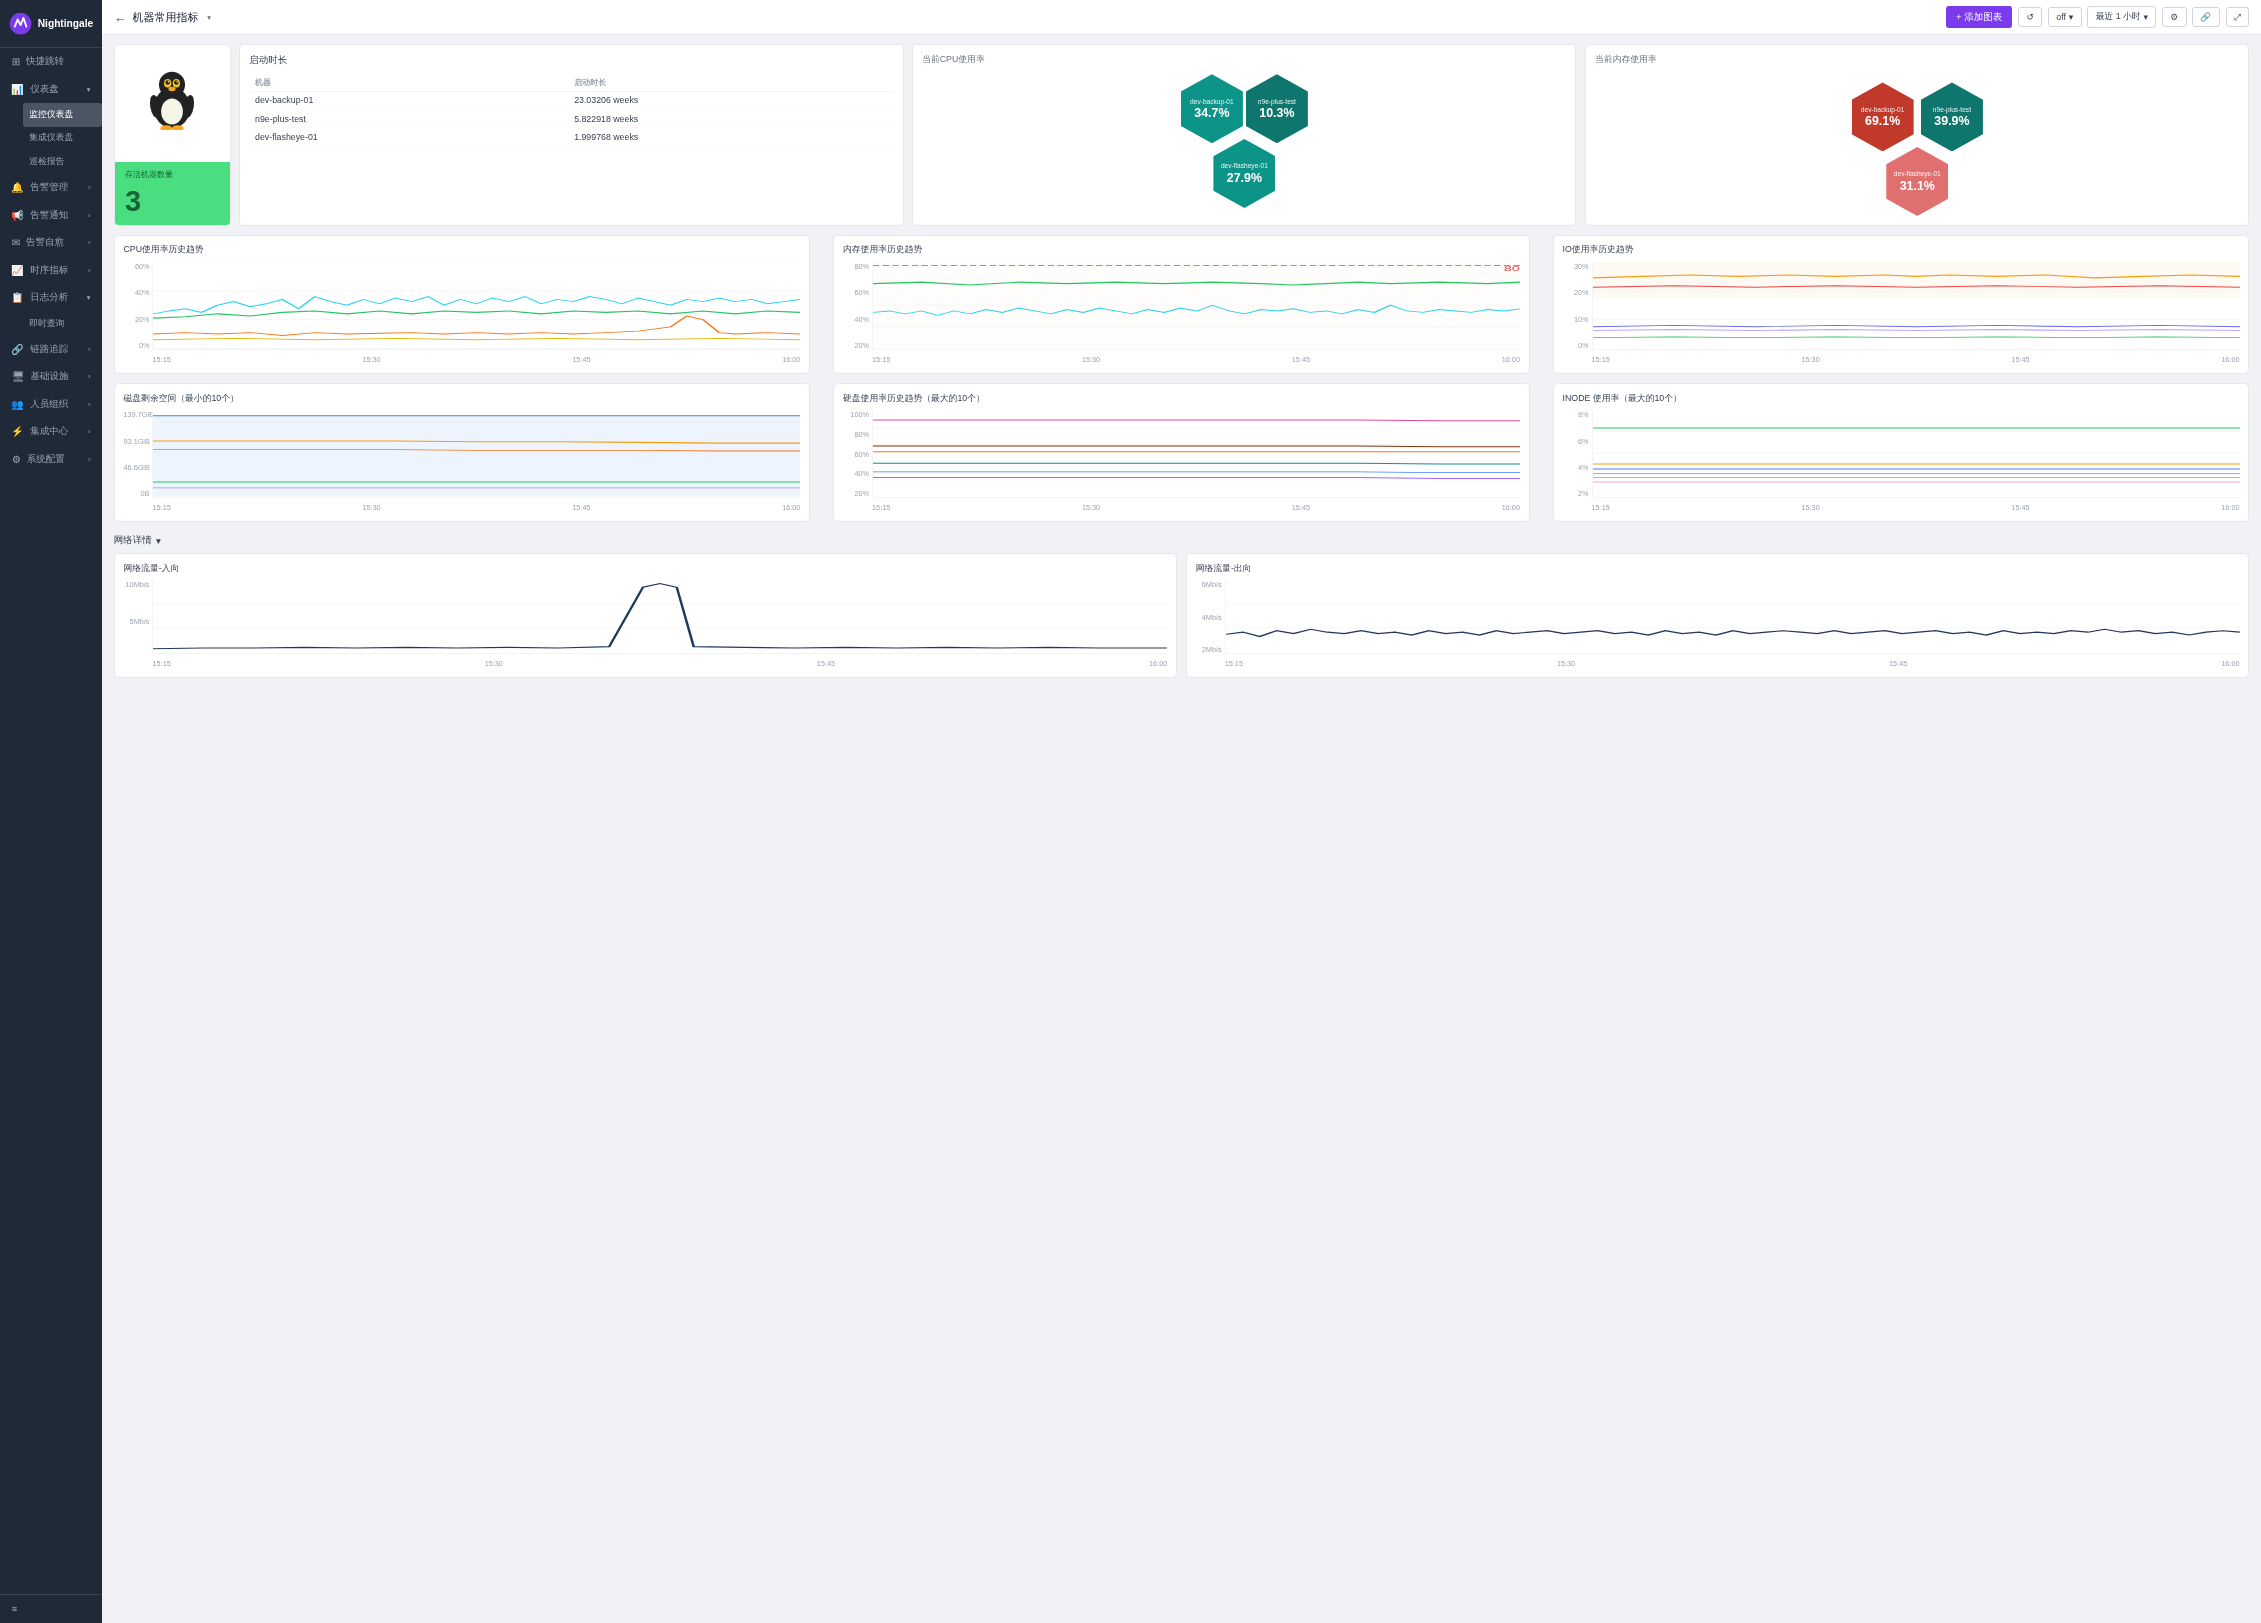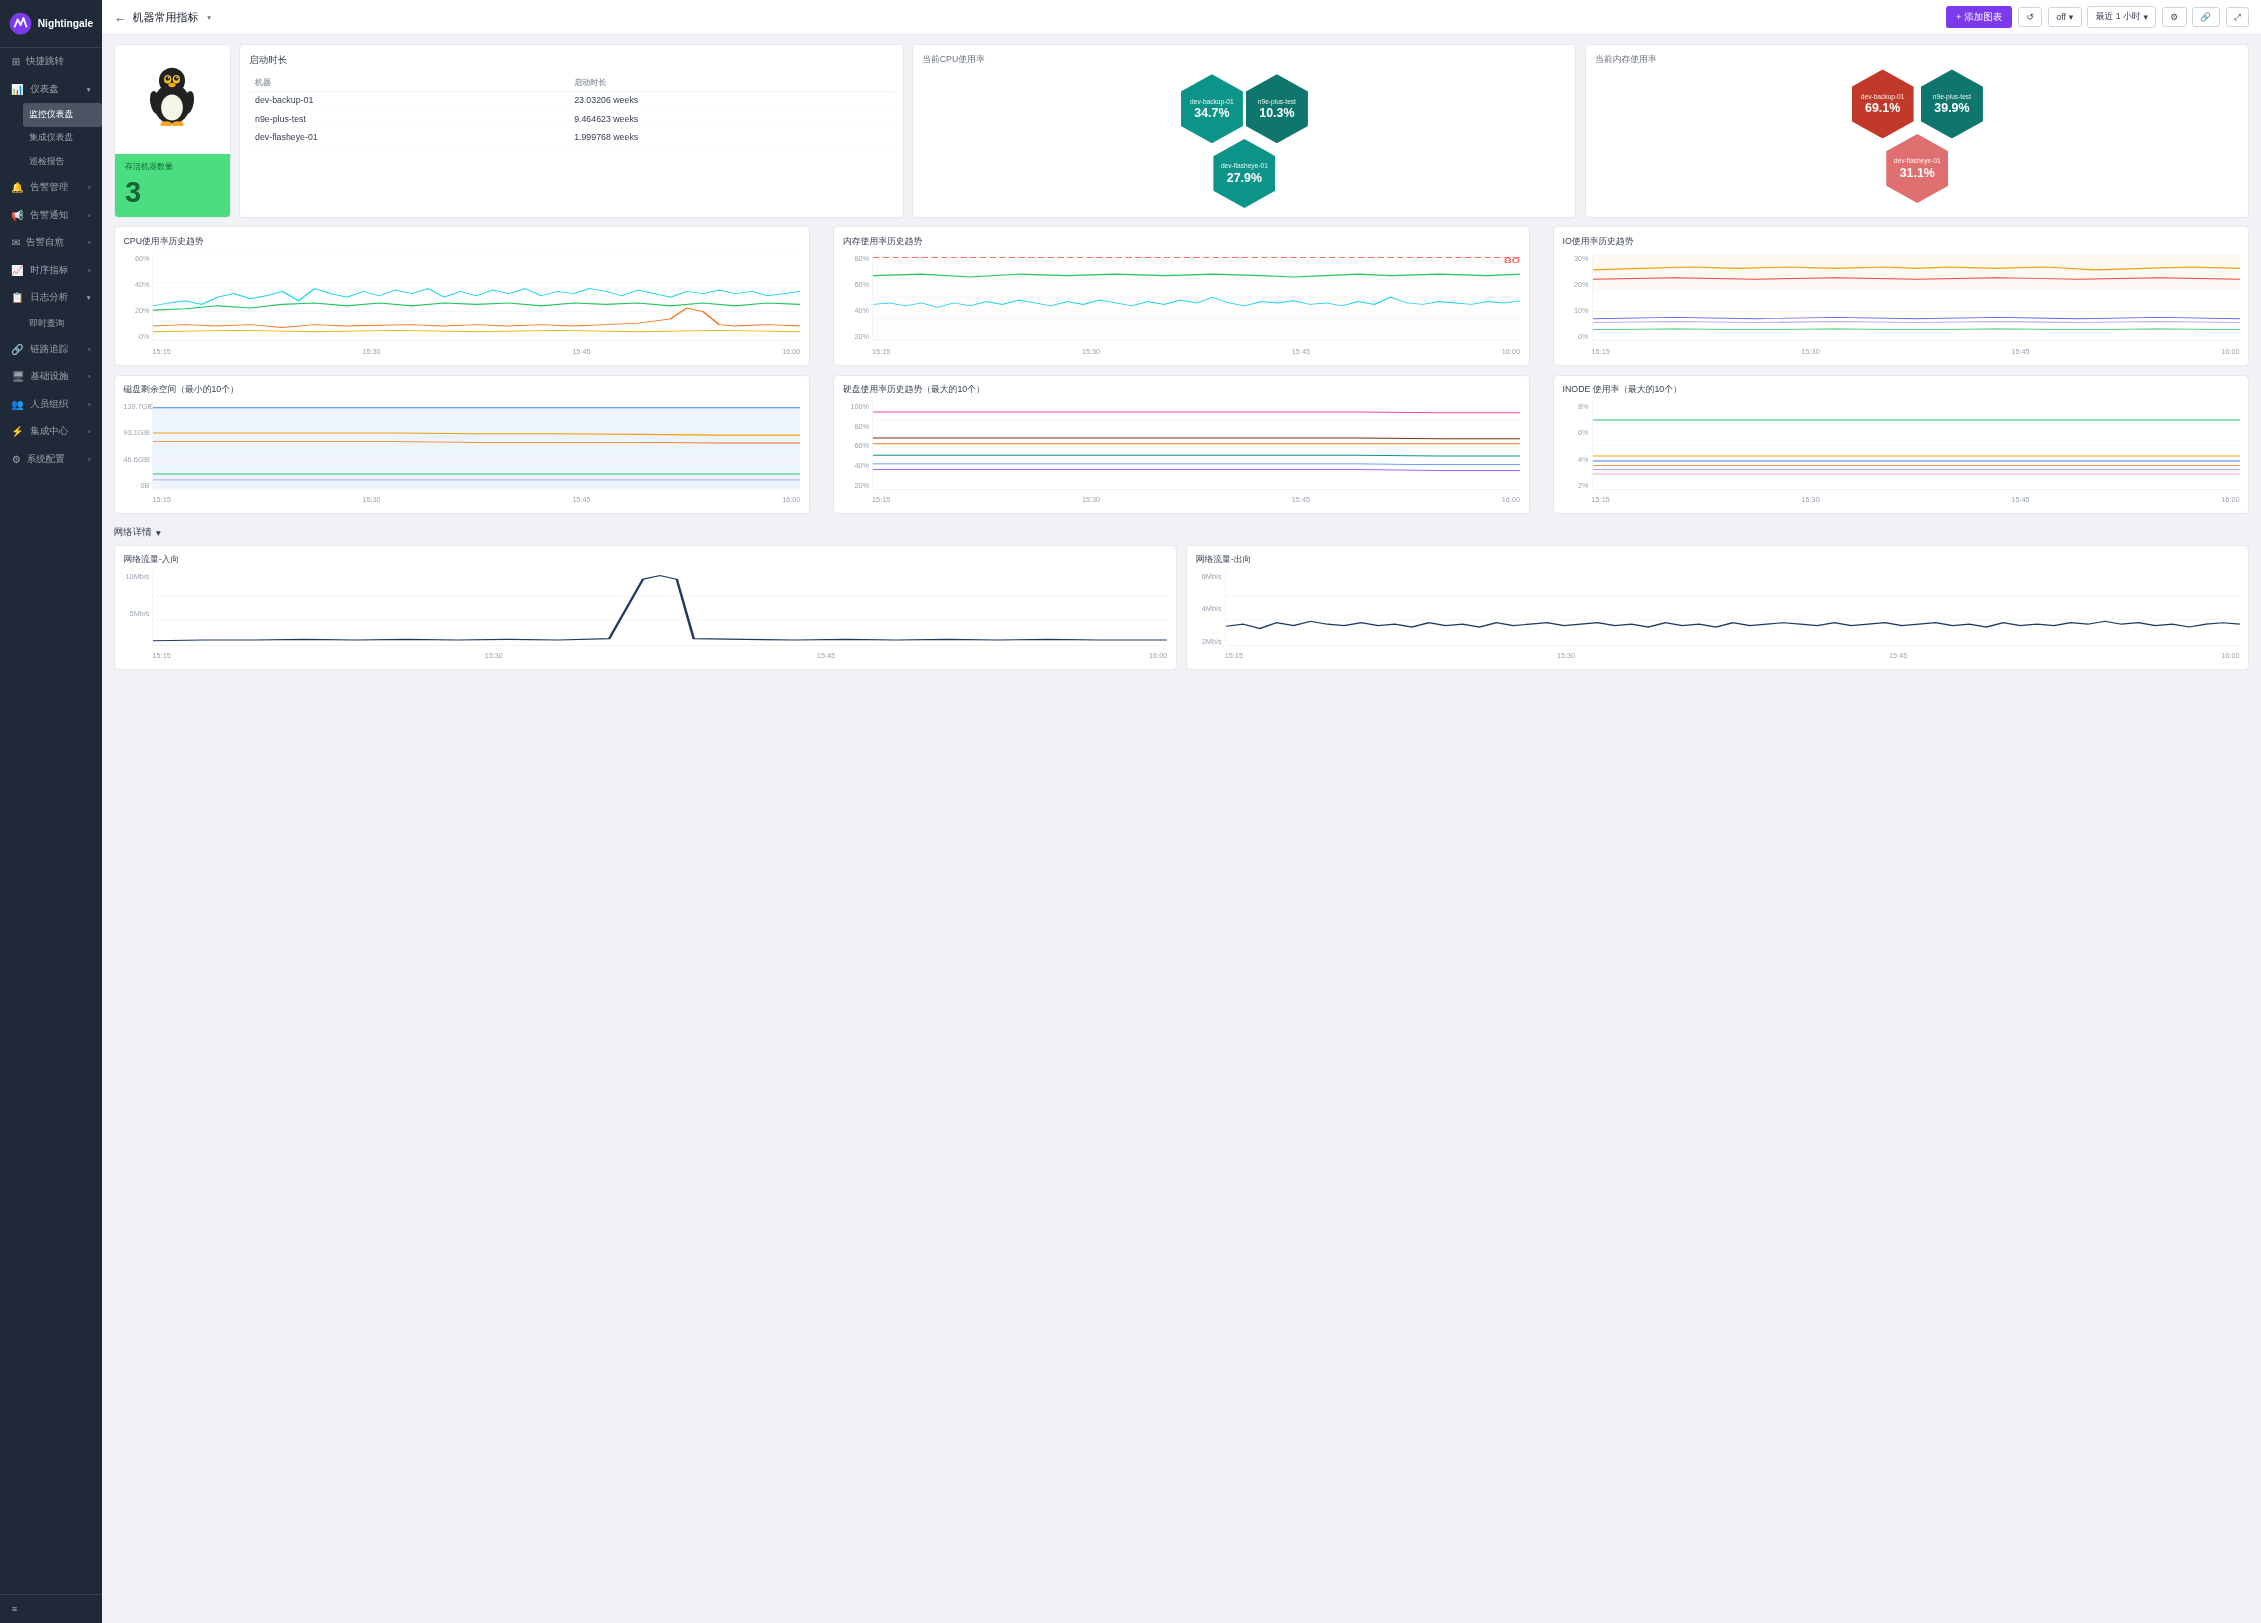--- a/index.html
+++ b/index.html
@@ -233,21 +233,21 @@
               <th style="font-size:8px;color:#9ca3af;padding:2.9px 5.8px;border-bottom:0.7px solid #f3f4f6;text-align:left;">启动时长</th>
             </tr>
           </thead>
           <tbody id="uptime-tbody">
               <tr>
                 <td style="padding:3.7px 5.8px;font-size:8.8px;color:#374151;border-bottom:0.7px solid #f9fafb;">dev-backup-01</td>
                 <td style="padding:3.7px 5.8px;font-size:8.8px;color:#374151;border-bottom:0.7px solid #f9fafb;">23.03206 weeks</td>
               </tr>
               <tr>
                 <td style="padding:3.7px 5.8px;font-size:8.8px;color:#374151;border-bottom:0.7px solid #f9fafb;">n9e-plus-test</td>
-                <td style="padding:3.7px 5.8px;font-size:8.8px;color:#374151;border-bottom:0.7px solid #f9fafb;">9.464623 weeks</td>
+                <td style="padding:3.7px 5.8px;font-size:8.8px;color:#374151;border-bottom:0.7px solid #f9fafb;">5.822918 weeks</td>
               </tr>
               <tr>
                 <td style="padding:3.7px 5.8px;font-size:8.8px;color:#374151;border-bottom:0.7px solid #f9fafb;">dev-flasheye-01</td>
                 <td style="padding:3.7px 5.8px;font-size:8.8px;color:#374151;border-bottom:0.7px solid #f9fafb;">1.999768 weeks</td>
               </tr>
             </tbody>
         </table>
       </div>
 
       <div class="card">
@@ -272,21 +272,21 @@
               <div style="width:62px;height:69px;clip-path:polygon(50% 0%,100% 25%,100% 75%,50% 100%,0% 75%,0% 25%);background:#0d9488;display:flex;flex-direction:column;align-items:center;justify-content:center;">
                 <span style="font-size:6.6px;color:rgba(255,255,255,0.9);margin-bottom:1.5px;">dev-flasheye-01</span>
                 <span style="font-size:12.4px;font-weight:bold;color:#fff;">27.9%</span>
               </div>
             </div>
           </div>
         </div>
       </div>
 
       <div class="card">
-        <div class="card-title" style="font-size:8.8px;color:#6b7280;margin-bottom:1px;">当前内存使用率</div>
+        <div class="card-title" style="font-size:8.8px;color:#6b7280;margin-bottom:14px;">当前内存使用率</div>
         <div style="display:flex; flex-direction:column; align-items:center; gap:2.9px; padding-top:2.9px;">
           <div style="display:flex; gap:7.3px; justify-content:center;">
             <div style="position:relative;width:62px;height:69px;">
               <div style="width:62px;height:69px;clip-path:polygon(50% 0%,100% 25%,100% 75%,50% 100%,0% 75%,0% 25%);background:#c0392b;display:flex;flex-direction:column;align-items:center;justify-content:center;">
                 <span style="font-size:6.6px;color:rgba(255,255,255,0.9);margin-bottom:1.5px;">dev-backup-01</span>
                 <span style="font-size:12.4px;font-weight:bold;color:#fff;">69.1%</span>
               </div>
             </div>
             <div style="position:relative;width:62px;height:69px;">
               <div style="width:62px;height:69px;clip-path:polygon(50% 0%,100% 25%,100% 75%,50% 100%,0% 75%,0% 25%);background:#0f766e;display:flex;flex-direction:column;align-items:center;justify-content:center;">

